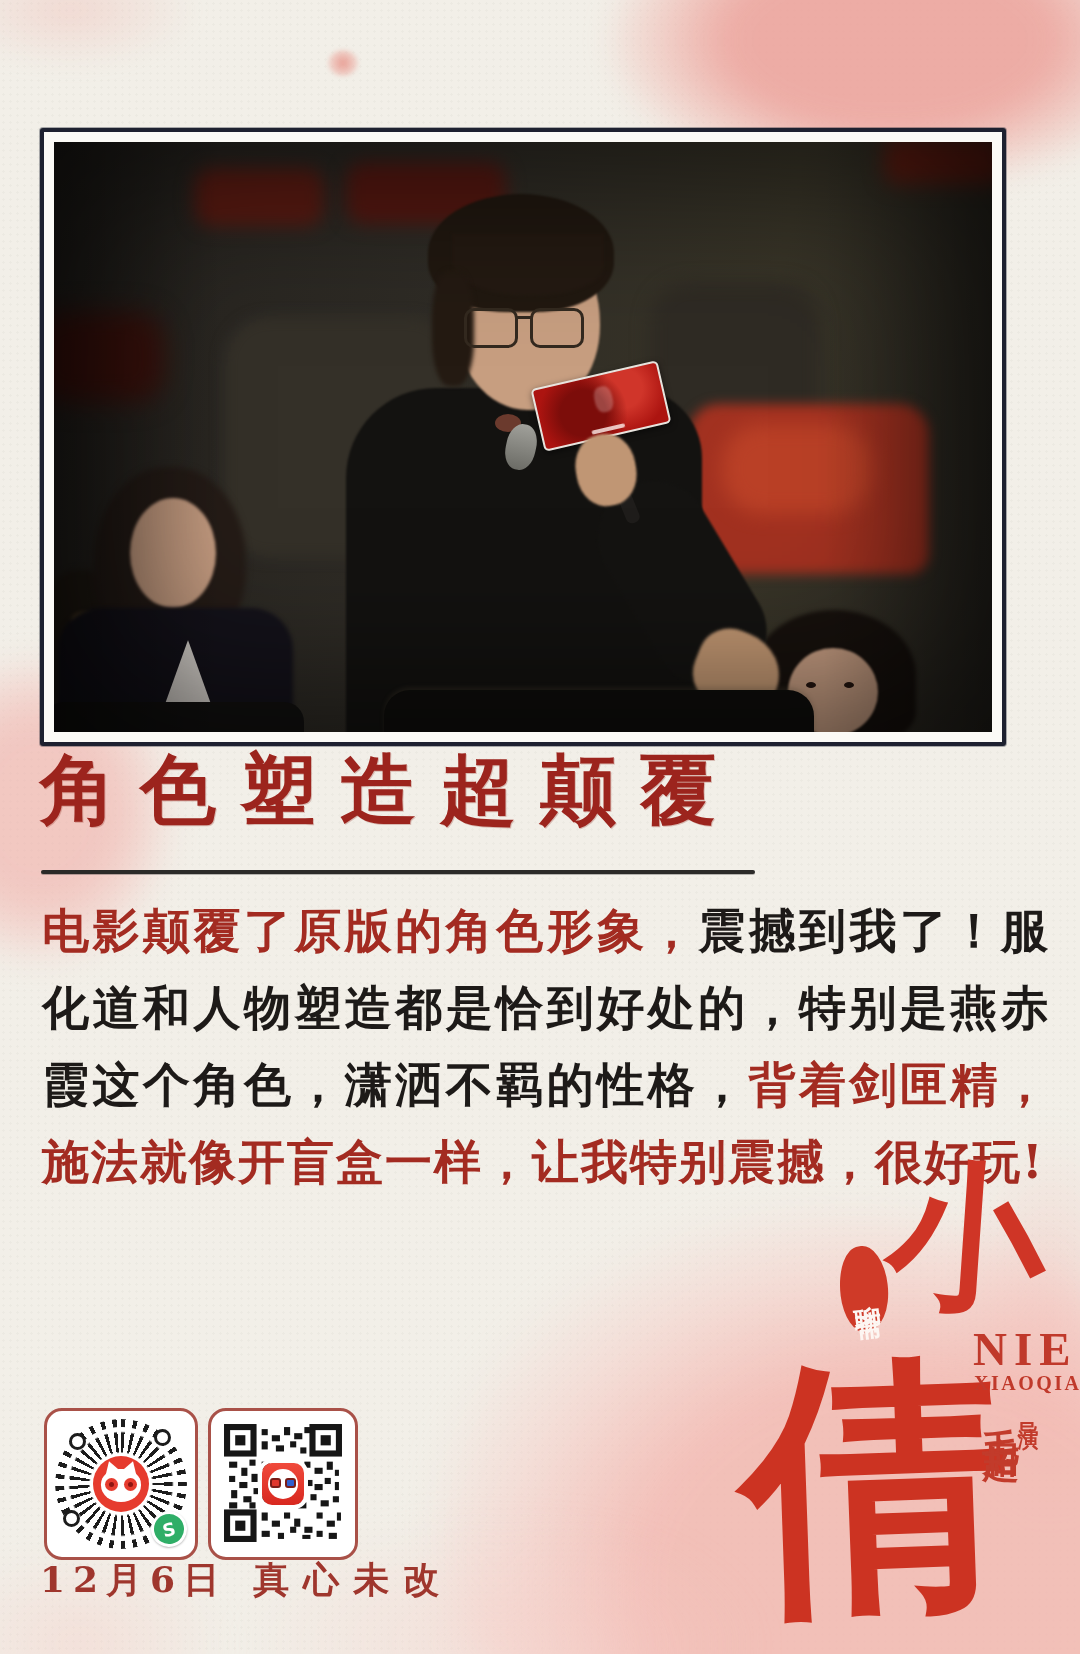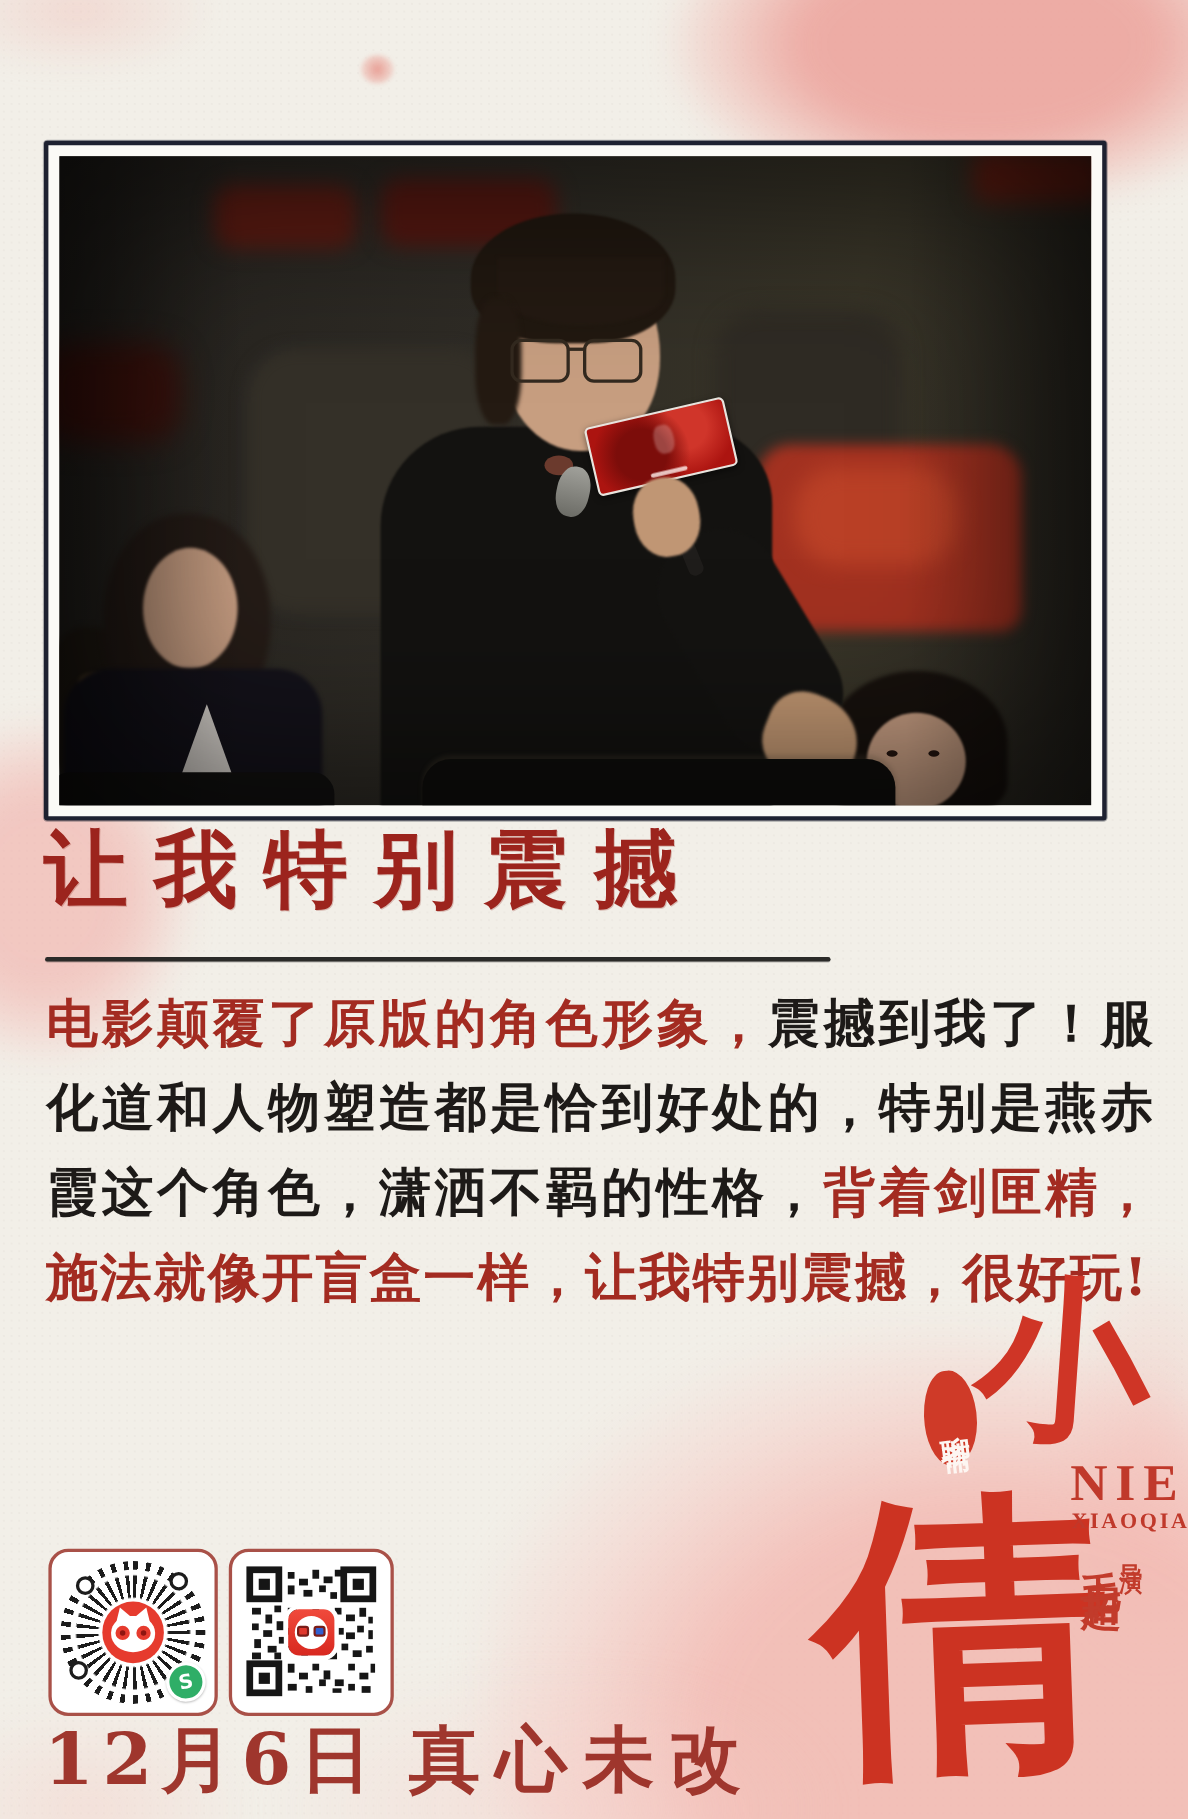--- a/index.html
+++ b/index.html
@@ -176,21 +176,21 @@
   .qr-svg{position:absolute; inset:12px;}
   .tpp-icon{position:absolute; left:50%; top:50%; width:42px; height:42px; margin:-21px 0 0 -21px;
     background:linear-gradient(#f04a3c,#d8281f); border-radius:10px; box-shadow:0 0 0 4px #fff;}
   .tpp-face{position:absolute; left:50%; top:50%; width:30px; height:30px; margin:-15px 0 0 -15px;
     background:#fff; border-radius:50%;}
   .tpp-glasses{position:absolute; left:2px; top:9px; width:26px; height:11px;}
   .tpp-lens{position:absolute; top:0; width:11px; height:10px; border:2px solid #7a1d18; border-radius:3px; box-sizing:border-box;}
   .tpp-lens.l{left:0; background:#e0382e;} .tpp-lens.r{right:0; background:#2f5fd0;}
 
   
-  .footer{position:absolute; left:40px; top:1556px; font-size:65px; font-weight:bold;
+  .footer{position:absolute; left:40px; top:1556px; font-size:36px; font-weight:bold;
     color:#9f362d; letter-spacing:8px;}
   .footer .slogan{margin-left:26px; letter-spacing:14px;}
 </style>
 </head>
 <body>
 
 <div class="poster">
 
   <div class="wash wash-tr"></div>
   <div class="wash wash-tl"></div>
@@ -246,21 +246,21 @@
         <div class="mic-flag-mark"></div>
         <div class="mic-flag-text"></div>
       </div>
       <div class="man-hand-mic"></div>
 
       <div class="front-seat"></div>
       <div class="front-seat2"></div>
     </div>
   </div>
 
-  <div class="headline">让我特别震撼</div>
+  <div class="headline">角色塑造超颠覆</div>
   <div class="divider"></div>
 
   <div class="quote"><span class="seg-red">电影颠覆了原版的角色形象，</span><span class="seg-black">震撼到我了！服化道和人物塑造都是恰到好处的，特别是燕赤霞这个角色，潇洒不羁的性格，</span><span class="seg-red">背着剑匣精，施法就像开盲盒一样，让我特别震撼，很好玩!</span></div>
 
   <div class="logo">
     <div class="badge-liaozhai">聊斋</div>
     <div class="char-xiao">小</div>
     <div class="char-qian">倩</div>
     <div class="latin-nie">NIE</div>
     <div class="latin-xiaoqian">XIAOQIAN</div>

